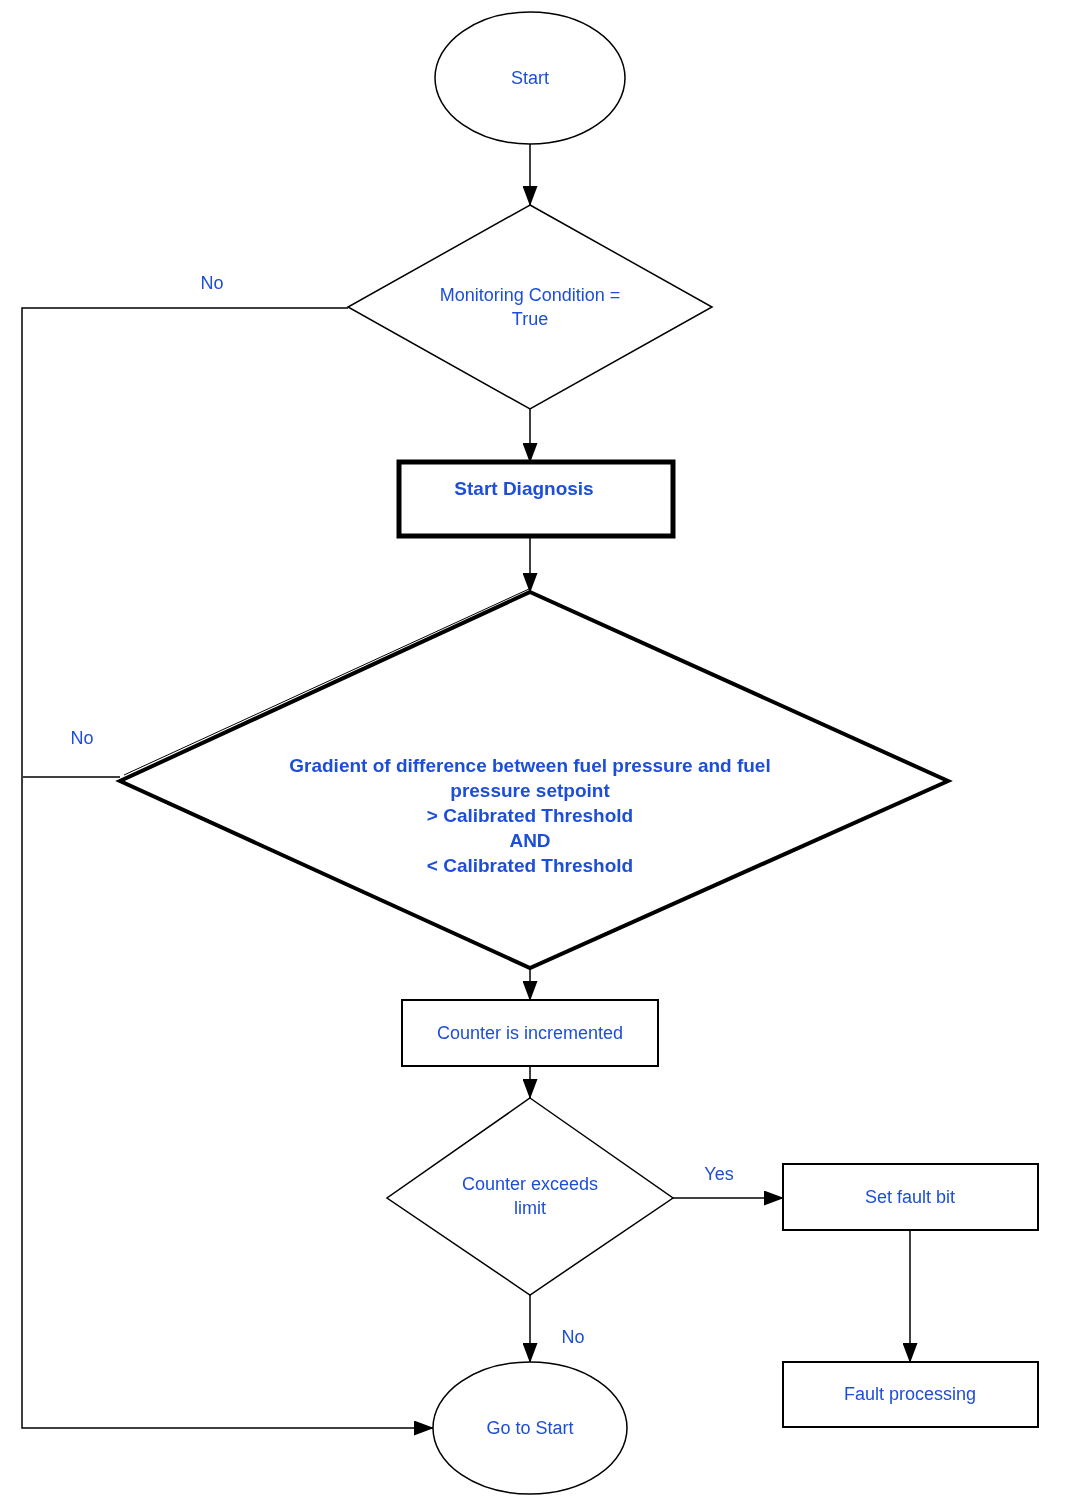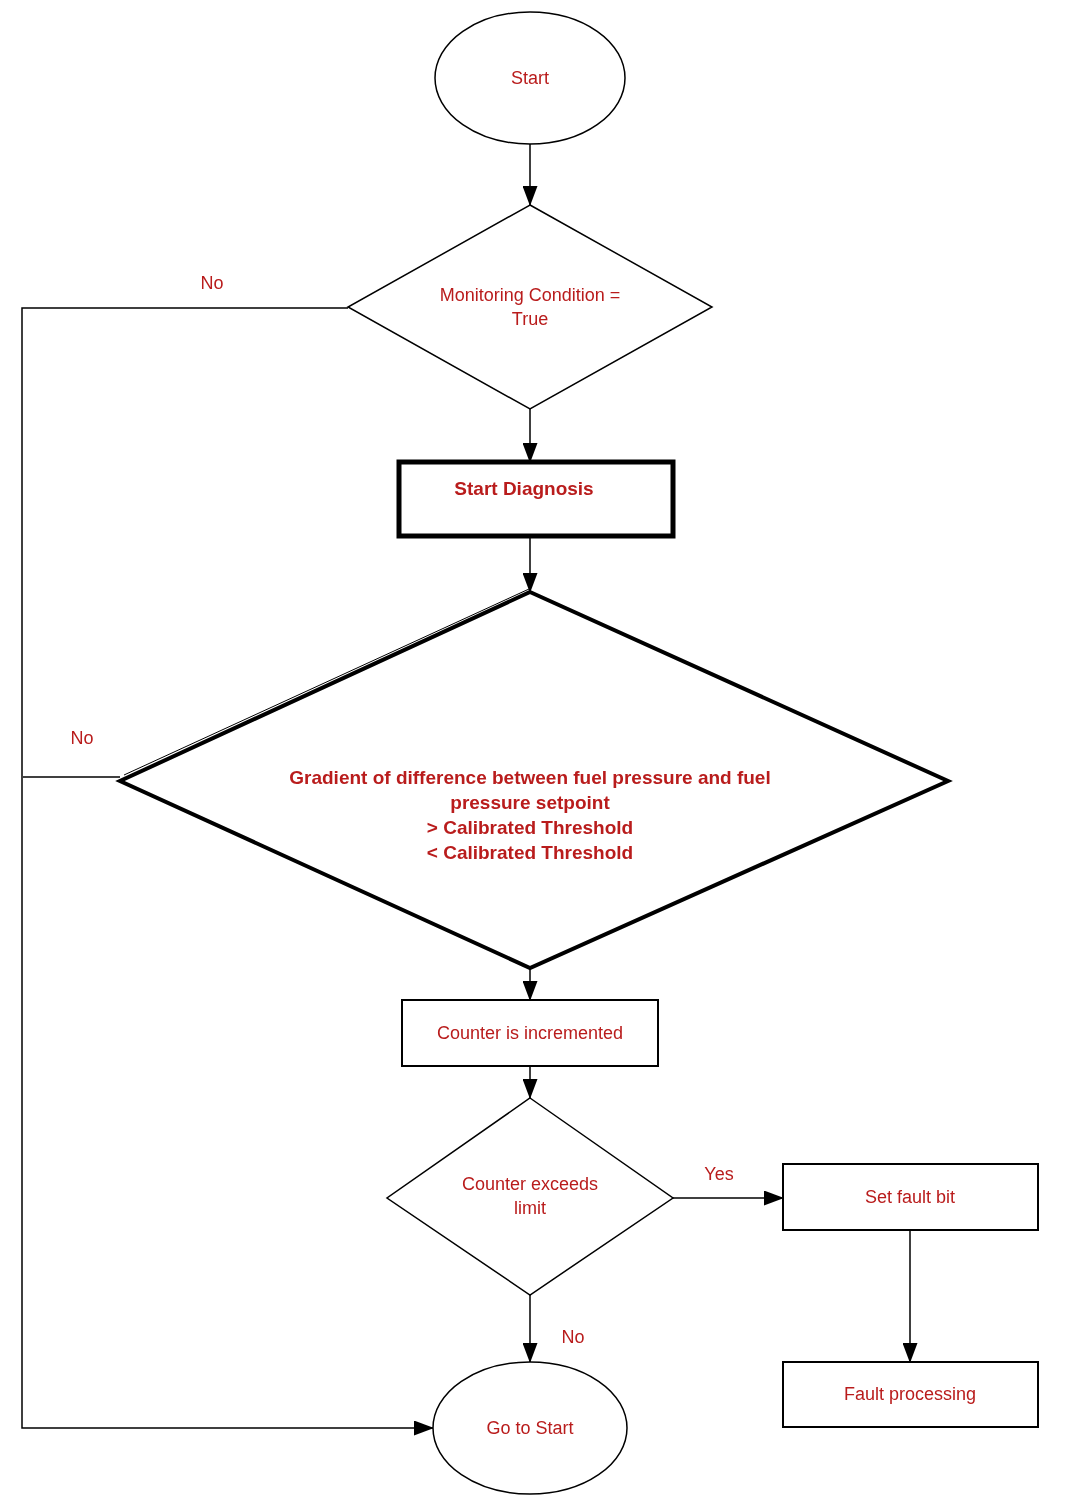--- a/index.html
+++ b/index.html
@@ -13,21 +13,21 @@
     overflow: hidden;
   }
   svg.shapes { position: absolute; left: 0; top: 0; width: 1072px; height: 1508px; }
   .lbl {
     position: absolute;
     transform: translate(-50%, -50%);
     text-align: center;
     white-space: nowrap;
     font-size: 18px;
     line-height: 24px;
-    color: #b91c1c;
+    color: #1d4ed8;
   }
   .lbl.bold { font-weight: bold; font-size: 19px; }
   .lbl.biglines { line-height: 25px; }
 </style>
 </head>
 <body>
 
 <div class="canvas">
 
   <svg class="shapes" viewBox="0 0 1072 1508">
@@ -74,20 +74,21 @@
     <div>Monitoring Condition =</div>
     <div>True</div>
   </div>
 
   <div class="lbl bold" style="left:524px; top:489px">Start Diagnosis</div>
 
   <div class="lbl bold biglines" style="left:530px; top:815px">
     <div>Gradient of difference between fuel pressure and fuel</div>
     <div>pressure setpoint</div>
     <div>&gt; Calibrated Threshold</div>
+    <div>AND</div>
     <div>&lt; Calibrated Threshold</div>
   </div>
 
   <div class="lbl" style="left:530px; top:1033px">Counter is incremented</div>
 
   <div class="lbl" style="left:530px; top:1196px">
     <div>Counter exceeds</div>
     <div>limit</div>
   </div>
 

